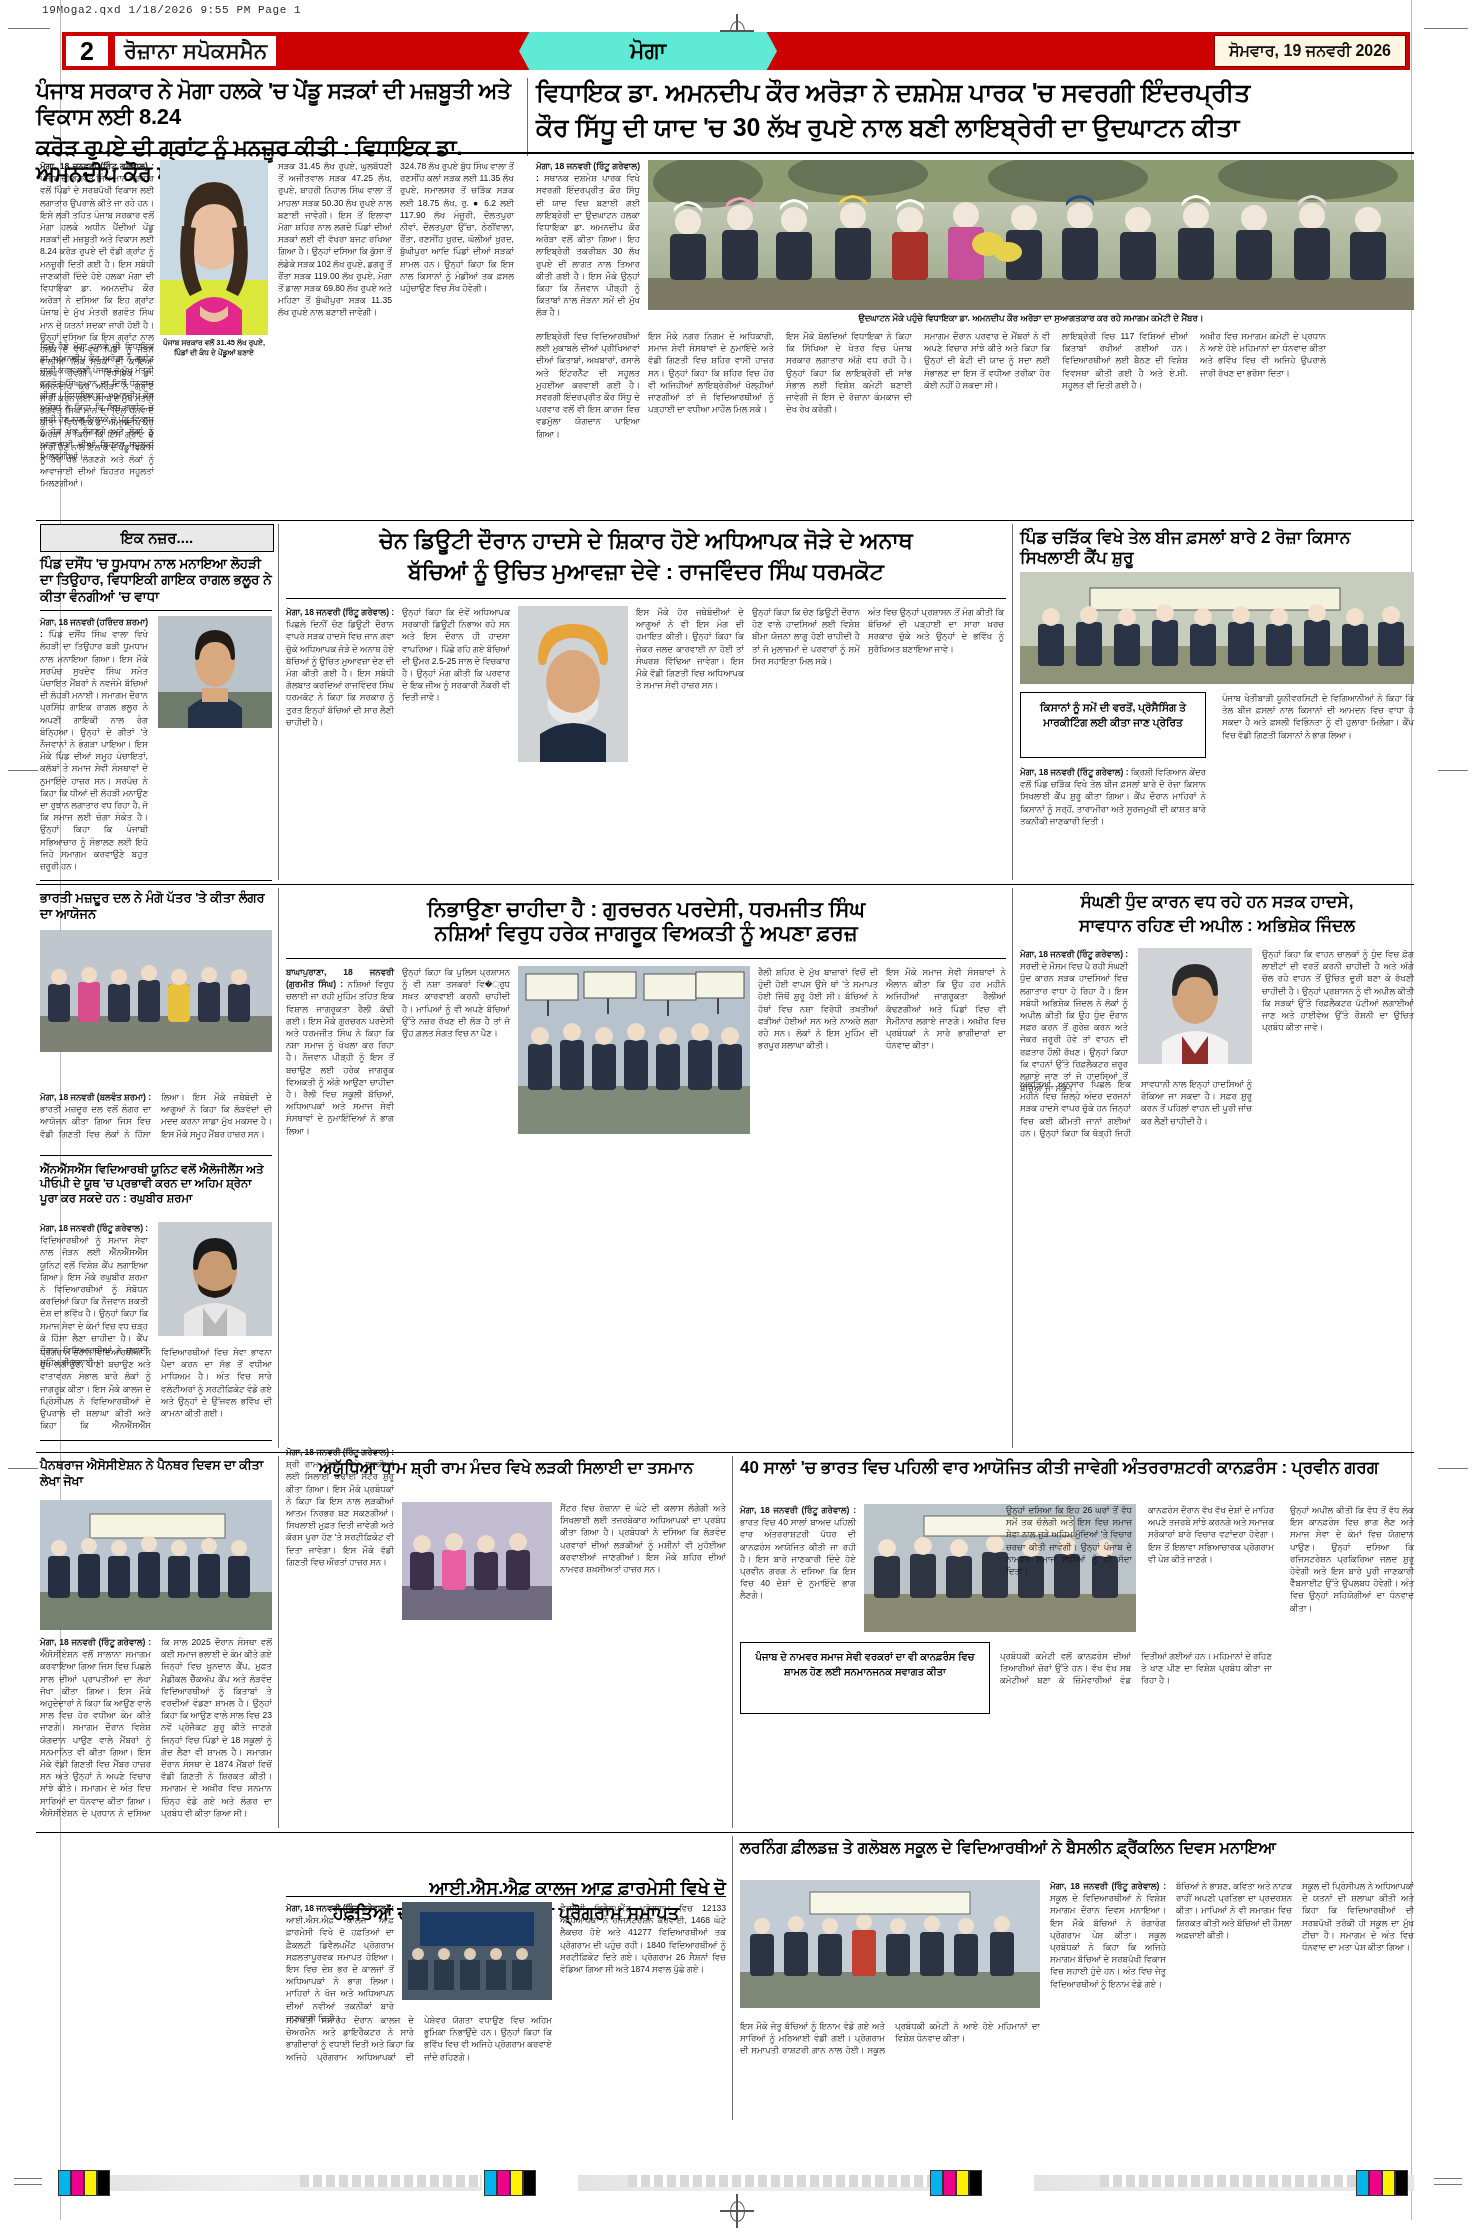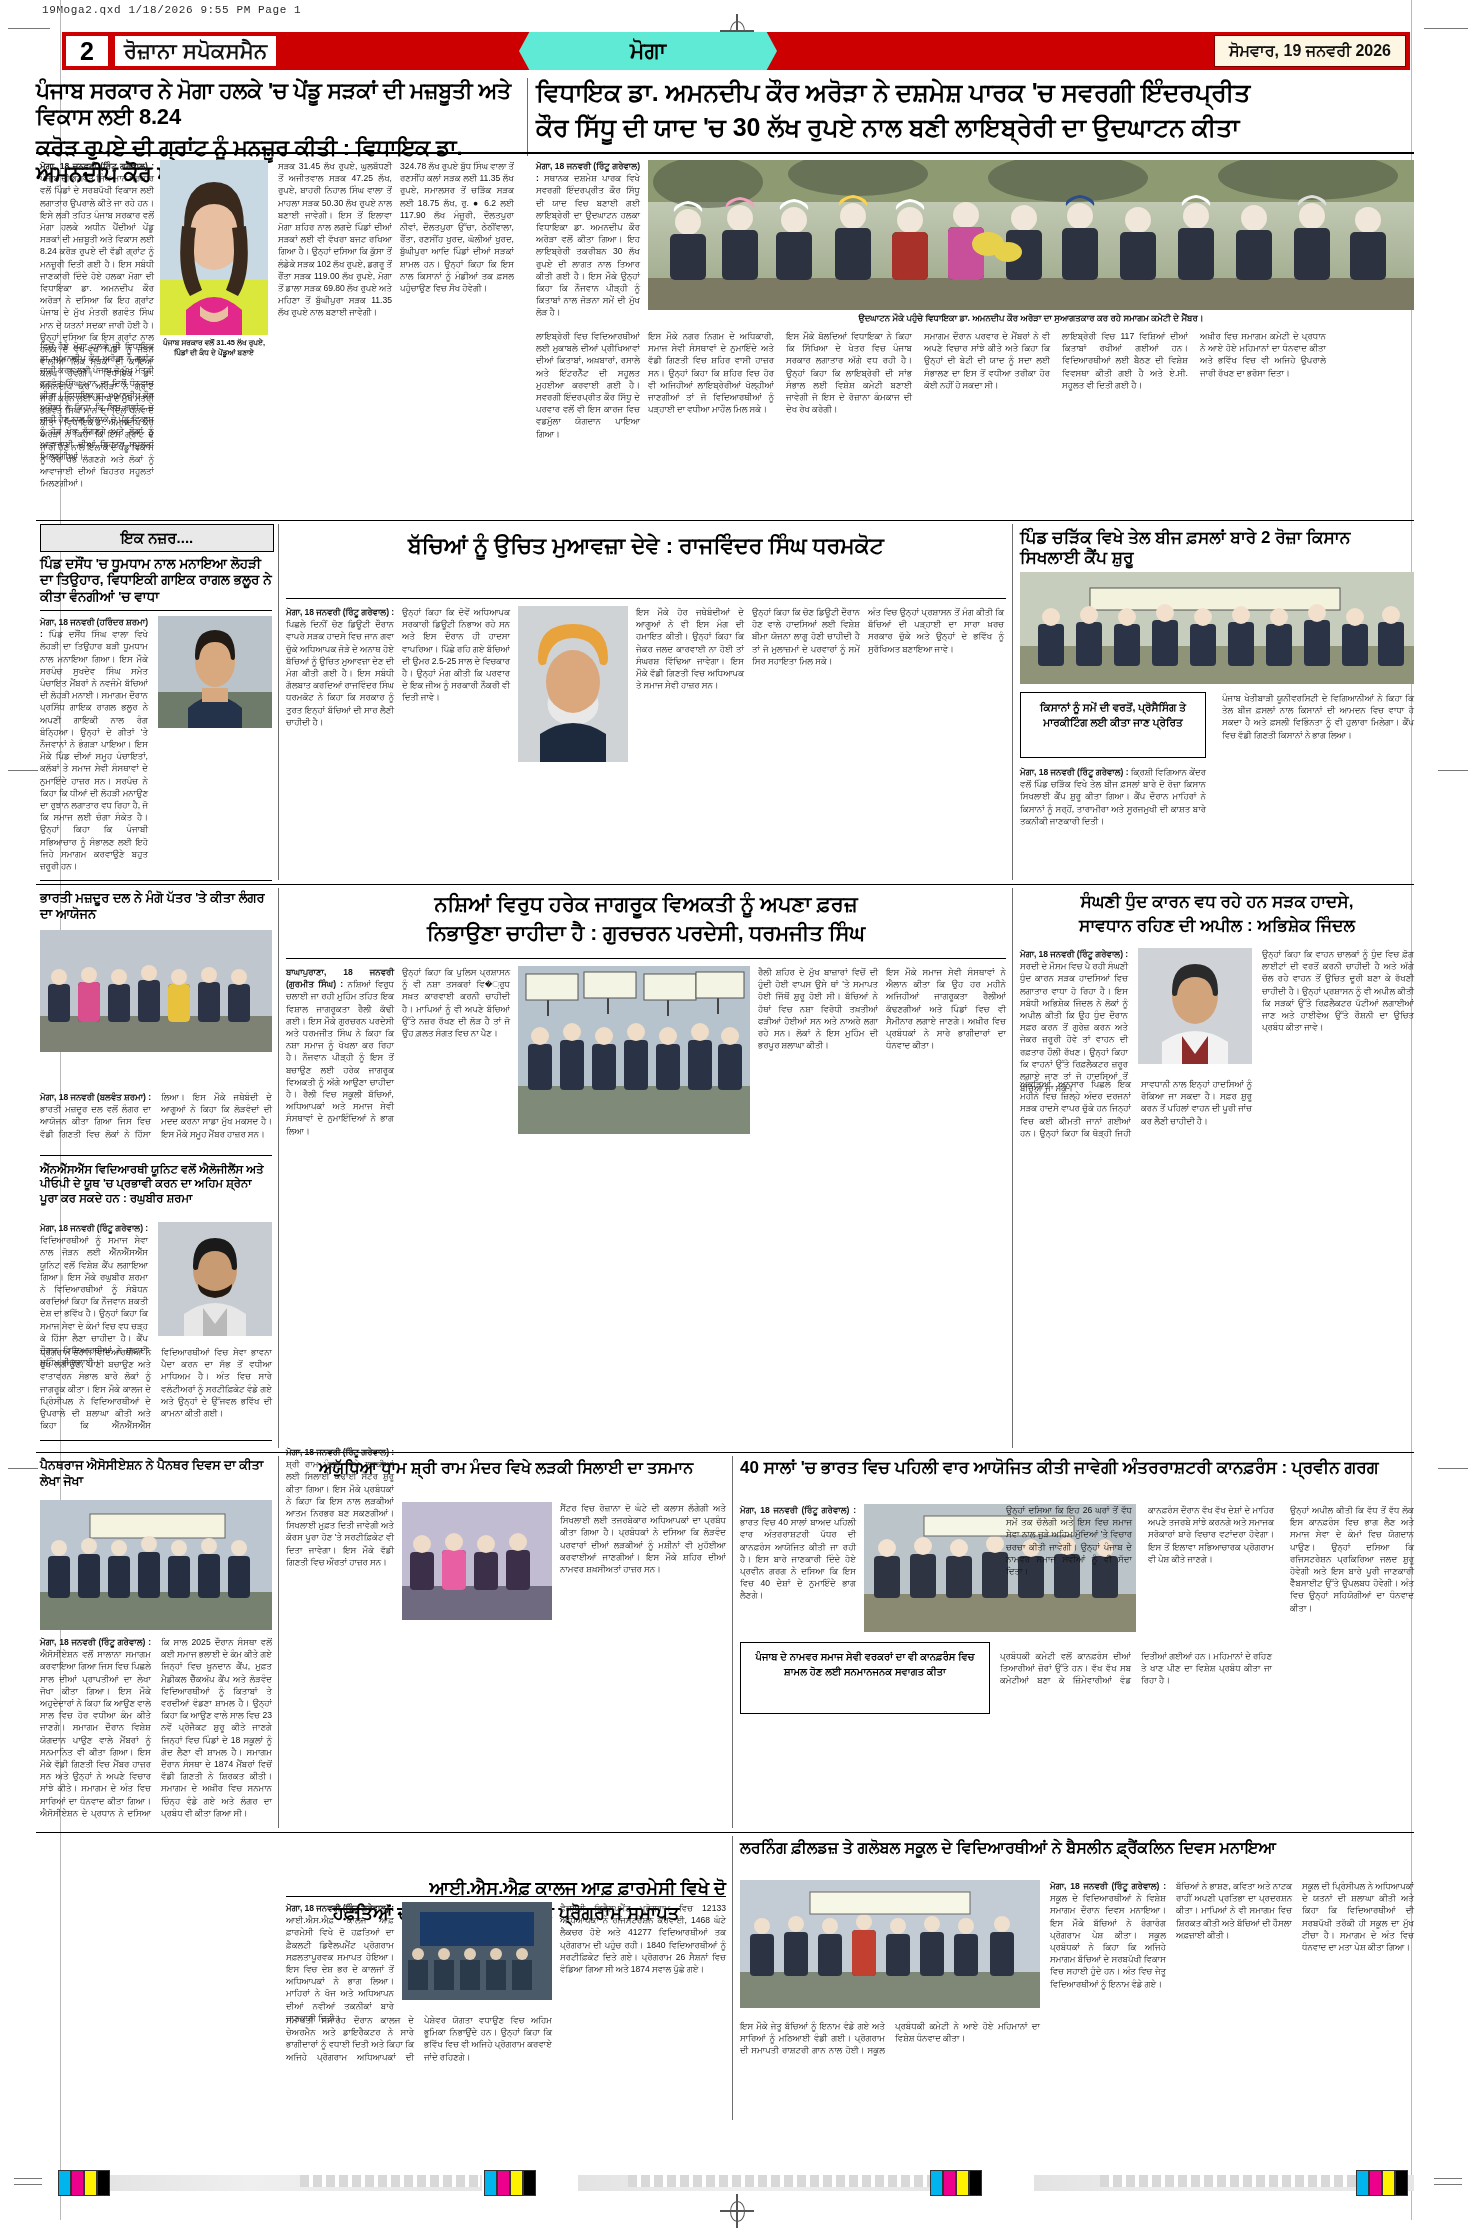--- a/index.html
+++ b/index.html
@@ -289,20 +289,21 @@
     <path d="M30 92 q27-24 54 0 l0 20 l-54 0z" fill="#24324a"></path>
     <rect x="44" y="72" width="26" height="14" fill="#d8a87f"></rect>
   </svg>
 </div>
 
 <div class="hline" style="left:40px;top:880px;width:232px;"></div>
 
 <div class="vline" style="left:278px;top:524px;height:356px;"></div>
 
 <div class="blk" style="left:286px;top:528px;width:720px;">
+  <div class="hl" style="font-size:22px;text-align:center;">ਚੇਨ ਡਿਊਟੀ ਦੌਰਾਨ ਹਾਦਸੇ ਦੇ ਸ਼ਿਕਾਰ ਹੋਏ ਅਧਿਆਪਕ ਜੋੜੇ ਦੇ ਅਨਾਥ</div>
   <div class="hl" style="font-size:22px;text-align:center;margin-top:5px;">ਬੱਚਿਆਂ ਨੂੰ ਉਚਿਤ ਮੁਆਵਜ਼ਾ ਦੇਵੇ : ਰਾਜਵਿੰਦਰ ਸਿੰਘ ਧਰਮਕੋਟ</div>
 </div>
 
 <div class="hline" style="left:286px;top:598px;width:720px;"></div>
 
 <div class="body-col blk" style="left:286px;top:606px;width:108px;">
   <span class="dateline">ਮੋਗਾ, 18 ਜਨਵਰੀ (ਰਿੰਟੂ ਗਰੇਵਾਲ) :</span>
   <span>ਪਿਛਲੇ ਦਿਨੀਂ ਚੋਣ ਡਿਊਟੀ ਦੌਰਾਨ ਵਾਪਰੇ ਸੜਕ ਹਾਦਸੇ ਵਿਚ ਜਾਨ ਗਵਾ ਚੁੱਕੇ ਅਧਿਆਪਕ ਜੋੜੇ ਦੇ ਅਨਾਥ ਹੋਏ ਬੱਚਿਆਂ ਨੂੰ ਉਚਿਤ ਮੁਆਵਜ਼ਾ ਦੇਣ ਦੀ ਮੰਗ ਕੀਤੀ ਗਈ ਹੈ। ਇਸ ਸਬੰਧੀ ਗੱਲਬਾਤ ਕਰਦਿਆਂ ਰਾਜਵਿੰਦਰ ਸਿੰਘ ਧਰਮਕੋਟ ਨੇ ਕਿਹਾ ਕਿ ਸਰਕਾਰ ਨੂੰ ਤੁਰਤ ਇਨ੍ਹਾਂ ਬੱਚਿਆਂ ਦੀ ਸਾਰ ਲੈਣੀ ਚਾਹੀਦੀ ਹੈ।</span>
 </div>
 <div class="body-col blk" style="left:402px;top:606px;width:108px;">
@@ -437,22 +438,22 @@
 
 <div class="body-col blk" style="left:40px;top:1346px;width:232px;column-count:2;column-gap:10px;">
   ਪ੍ਰੋਗਰਾਮ ਦੌਰਾਨ ਵਿਦਿਆਰਥੀਆਂ ਨੇ ਰੁੱਖ ਲਗਾਉਣ, ਪਾਣੀ ਬਚਾਉਣ ਅਤੇ ਵਾਤਾਵਰਨ ਸੰਭਾਲ ਬਾਰੇ ਲੋਕਾਂ ਨੂੰ ਜਾਗਰੂਕ ਕੀਤਾ। ਇਸ ਮੌਕੇ ਕਾਲਜ ਦੇ ਪ੍ਰਿੰਸੀਪਲ ਨੇ ਵਿਦਿਆਰਥੀਆਂ ਦੇ ਉਪਰਾਲੇ ਦੀ ਸ਼ਲਾਘਾ ਕੀਤੀ ਅਤੇ ਕਿਹਾ ਕਿ ਐੱਨਐੱਸਐੱਸ ਵਿਦਿਆਰਥੀਆਂ ਵਿਚ ਸੇਵਾ ਭਾਵਨਾ ਪੈਦਾ ਕਰਨ ਦਾ ਸੱਭ ਤੋਂ ਵਧੀਆ ਮਾਧਿਅਮ ਹੈ। ਅੰਤ ਵਿਚ ਸਾਰੇ ਵਲੰਟੀਅਰਾਂ ਨੂੰ ਸਰਟੀਫ਼ਿਕੇਟ ਵੰਡੇ ਗਏ ਅਤੇ ਉਨ੍ਹਾਂ ਦੇ ਉੱਜਵਲ ਭਵਿੱਖ ਦੀ ਕਾਮਨਾ ਕੀਤੀ ਗਈ।
 </div>
 
 <div class="hline" style="left:40px;top:1440px;width:232px;"></div>
 
 <div class="vline" style="left:278px;top:888px;height:560px;"></div>
 
 <div class="blk" style="left:286px;top:892px;width:720px;">
+  <div class="hl" style="font-size:21px;text-align:center;margin-top:5px;">ਨਿਭਾਉਣਾ ਚਾਹੀਦਾ ਹੈ : ਗੁਰਚਰਨ ਪਰਦੇਸੀ, ਧਰਮਜੀਤ ਸਿੰਘ</div>
   <div class="hl" style="font-size:21px;text-align:center;">ਨਸ਼ਿਆਂ ਵਿਰੁਧ ਹਰੇਕ ਜਾਗਰੂਕ ਵਿਅਕਤੀ ਨੂੰ ਅਪਣਾ ਫ਼ਰਜ਼</div>
-  <div class="hl" style="font-size:21px;text-align:center;margin-top:5px;">ਨਿਭਾਉਣਾ ਚਾਹੀਦਾ ਹੈ : ਗੁਰਚਰਨ ਪਰਦੇਸੀ, ਧਰਮਜੀਤ ਸਿੰਘ</div>
 </div>
 
 <div class="hline" style="left:286px;top:958px;width:720px;"></div>
 
 <div class="body-col blk" style="left:286px;top:966px;width:108px;">
   <span class="dateline">ਬਾਘਾਪੁਰਾਣਾ, 18 ਜਨਵਰੀ (ਗੁਰਮੀਤ ਸਿੰਘ) :</span>
   <span>ਨਸ਼ਿਆਂ ਵਿਰੁਧ ਚਲਾਈ ਜਾ ਰਹੀ ਮੁਹਿੰਮ ਤਹਿਤ ਇਕ ਵਿਸ਼ਾਲ ਜਾਗਰੂਕਤਾ ਰੈਲੀ ਕੱਢੀ ਗਈ। ਇਸ ਮੌਕੇ ਗੁਰਚਰਨ ਪਰਦੇਸੀ ਅਤੇ ਧਰਮਜੀਤ ਸਿੰਘ ਨੇ ਕਿਹਾ ਕਿ ਨਸ਼ਾ ਸਮਾਜ ਨੂੰ ਖੋਖਲਾ ਕਰ ਰਿਹਾ ਹੈ। ਨੌਜਵਾਨ ਪੀੜ੍ਹੀ ਨੂੰ ਇਸ ਤੋਂ ਬਚਾਉਣ ਲਈ ਹਰੇਕ ਜਾਗਰੂਕ ਵਿਅਕਤੀ ਨੂੰ ਅੱਗੇ ਆਉਣਾ ਚਾਹੀਦਾ ਹੈ। ਰੈਲੀ ਵਿਚ ਸਕੂਲੀ ਬੱਚਿਆਂ, ਅਧਿਆਪਕਾਂ ਅਤੇ ਸਮਾਜ ਸੇਵੀ ਸੰਸਥਾਵਾਂ ਦੇ ਨੁਮਾਇੰਦਿਆਂ ਨੇ ਭਾਗ ਲਿਆ।</span>
 </div>
 <div class="body-col blk" style="left:402px;top:966px;width:108px;">
   ਉਨ੍ਹਾਂ ਕਿਹਾ ਕਿ ਪੁਲਿਸ ਪ੍ਰਸ਼ਾਸਨ ਨੂੰ ਵੀ ਨਸ਼ਾ ਤਸਕਰਾਂ ਵਿ�਼ਰੁਧ ਸਖ਼ਤ ਕਾਰਵਾਈ ਕਰਨੀ ਚਾਹੀਦੀ ਹੈ। ਮਾਪਿਆਂ ਨੂੰ ਵੀ ਅਪਣੇ ਬੱਚਿਆਂ ਉੱਤੇ ਨਜ਼ਰ ਰੱਖਣ ਦੀ ਲੋੜ ਹੈ ਤਾਂ ਜੋ ਉਹ ਗ਼ਲਤ ਸੰਗਤ ਵਿਚ ਨਾ ਪੈਣ।

